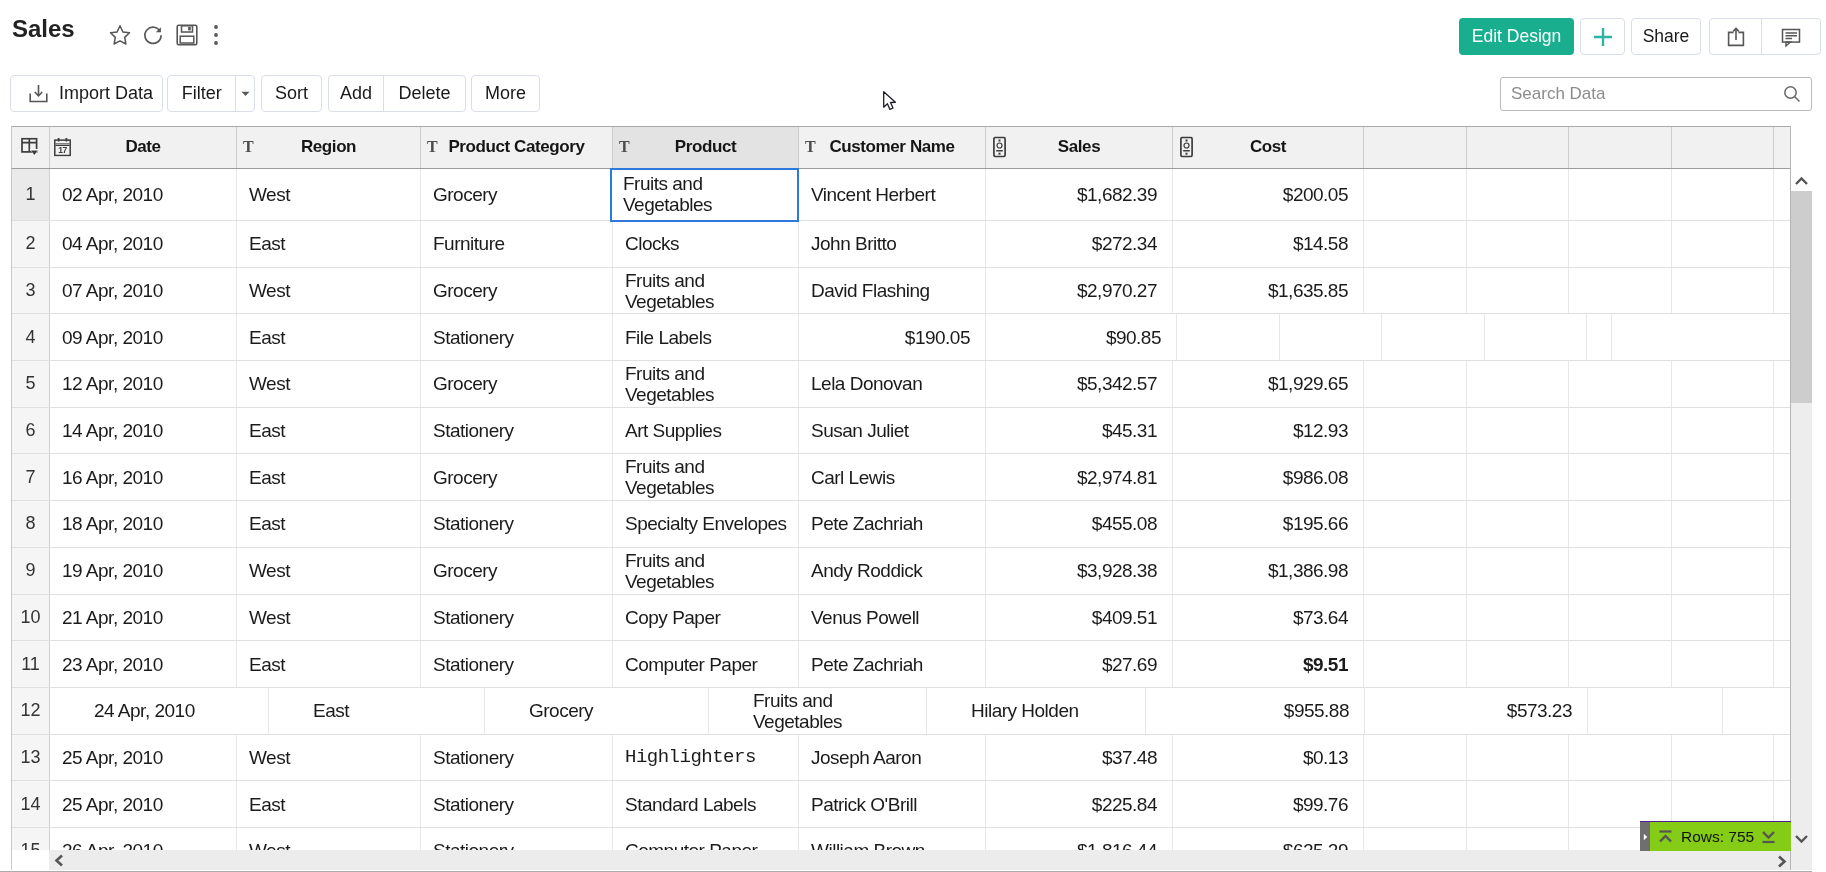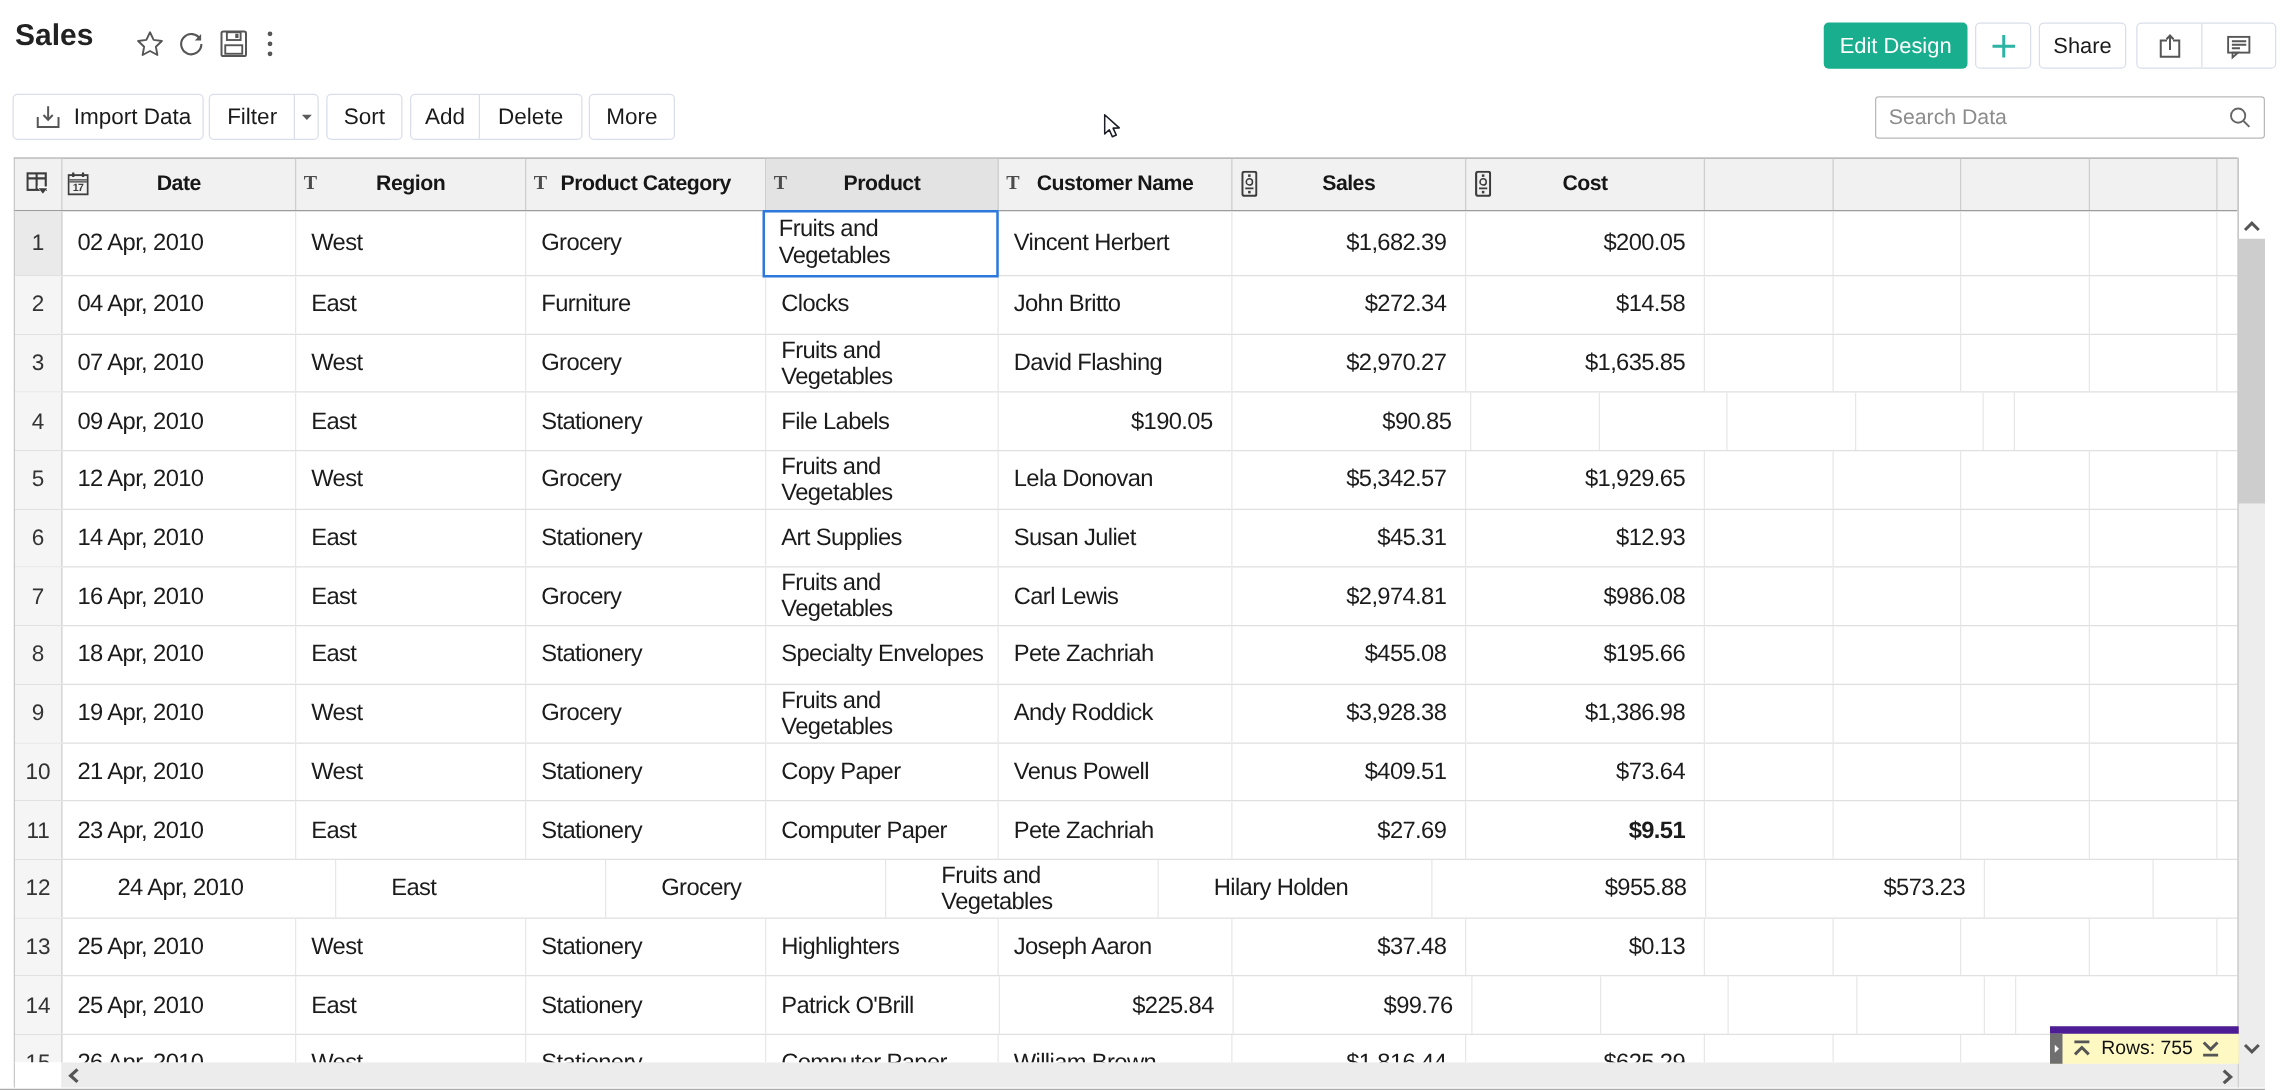--- a/index.html
+++ b/index.html
@@ -327,35 +327,36 @@
       <div class="cell" style="width:102px;"></div>
       <div class="cell" style="width:103px;"></div>
       <div class="cell" style="width:102px;"></div>
       <div class="cell" style="width:17px;"></div>
     </div>
     <div class="row" style="height:46.7px;">
       <div class="rn" style="width:38px; ">13</div>
       <div class="cell" style="width:187px;">25 Apr, 2010</div>
       <div class="cell" style="width:184px;">West</div>
       <div class="cell" style="width:192px;">Stationery</div>
-      <div class="cell" style="width:186px;">Highlighters</div>
+      <div class="cell" style="width:186px;font-family:Liberation Mono, monospace;">Highlighters</div>
       <div class="cell" style="width:187px;">Joseph Aaron</div>
       <div class="cell num" style="width:187px;">$37.48</div>
       <div class="cell num" style="width:191px;">$0.13</div>
       <div class="cell" style="width:103px;"></div>
       <div class="cell" style="width:102px;"></div>
       <div class="cell" style="width:103px;"></div>
       <div class="cell" style="width:102px;"></div>
       <div class="cell" style="width:17px;"></div>
     </div>
     <div class="row" style="height:46.7px;">
       <div class="rn" style="width:38px; ">14</div>
       <div class="cell" style="width:187px;">25 Apr, 2010</div>
       <div class="cell" style="width:184px;">East</div>
       <div class="cell" style="width:192px;">Stationery</div>
+      <div class="cell" style="width:186px;">Standard Labels</div>
       <div class="cell" style="width:187px;">Patrick O'Brill</div>
       <div class="cell num" style="width:187px;">$225.84</div>
       <div class="cell num" style="width:191px;">$99.76</div>
       <div class="cell" style="width:103px;"></div>
       <div class="cell" style="width:102px;"></div>
       <div class="cell" style="width:103px;"></div>
       <div class="cell" style="width:102px;"></div>
       <div class="cell" style="width:17px;"></div>
     </div>
     <div class="row" style="height:46.7px;">
@@ -395,22 +396,22 @@
 </svg>
 <svg class="abs" style="left:1777px; top:855px;" width="10" height="13" viewBox="0 0 10 13">
  <path d="M2 1.5 L7.5 6.5 L2 11.5" fill="none" stroke="#555" stroke-width="2.6"></path>
 </svg>
 <div class="abs" style="left:0px; top:870.5px; width:1812px; height:1.5px; background:#ababab;"></div>
 
 <svg class="abs" style="left:883px; top:91px;" width="15" height="21" viewBox="0 0 15 21">
  <path d="M0.7 0.8 L0.7 16.2 L4.4 12.8 L6.9 18.4 L10 17 L7.5 11.5 L12.4 11.3 Z" fill="#fff" stroke="#1d1d28" stroke-width="1.3" stroke-linejoin="round"></path>
 </svg>
 
-<div class="abs" style="left:1640px; top:821px; width:151px; height:30px; background:#fef9c3;
- border-top:6px solid #4c1d95; display:flex; align-items:center;">
+<div class="abs" style="left:1640px; top:821px; width:151px; height:30px; background:#84cc16;
+ border-top:1px solid #4c1d95; display:flex; align-items:center;">
  <div style="width:10px; height:100%; background:#6f6f6f; display:flex; align-items:center; justify-content:center;">
   <svg width="5" height="8" viewBox="0 0 5 8">
         <path d="M0.8 0.8 L4.2 4 L0.8 7.2 Z" fill="#fff"></path>
       </svg>
  </div>
  <svg style="margin-left:8px;" width="15" height="14" viewBox="0 0 15 14">
   <path d="M1.5 1.5 H13.5" stroke="#555" stroke-width="2.2"></path>
   <path d="M2 11.5 L7.5 6 L13 11.5" fill="none" stroke="#555" stroke-width="2.4"></path>
  </svg>
  <div style="margin-left:8px; font-size:15.5px; color:#111;">Rows: 755</div>

